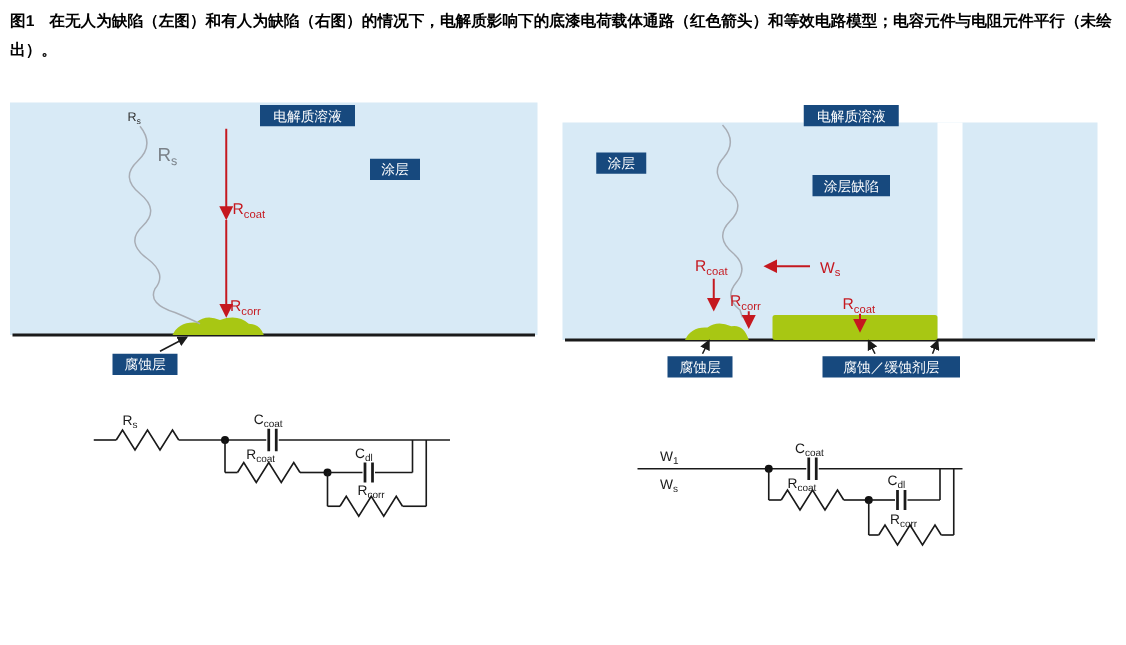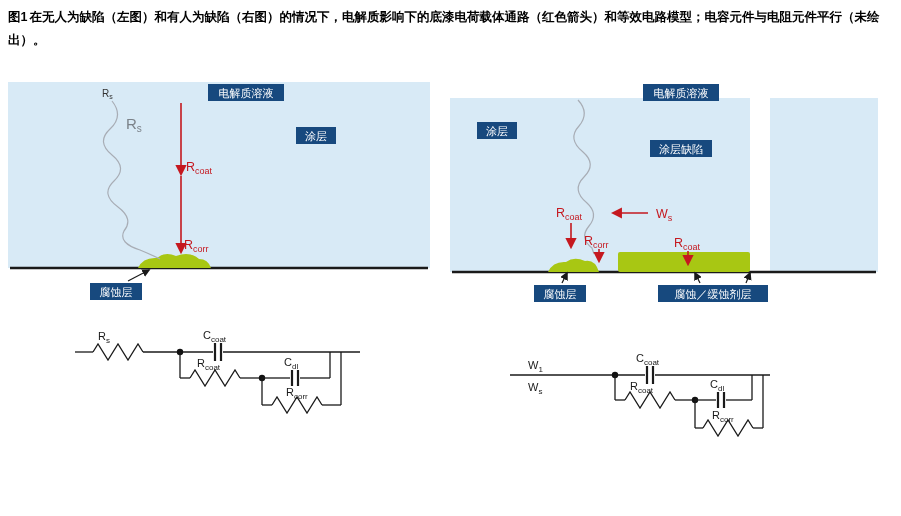--- a/index.html
+++ b/index.html
@@ -1,20 +1,20 @@
 <!DOCTYPE html>
 <html><head>
 <meta charset="utf-8">
 <style>
   html,body{margin:0;padding:0;background:#ffffff;width:901px;height:516px;overflow:hidden;}
   .page{position:relative;width:901px;height:516px;background:#fff;}
   .caption{position:absolute;left:8px;top:6px;width:888px;
            font-family:"Liberation Sans",sans-serif;font-weight:bold;
            font-size:12.5px;line-height:1.8;color:#000;}
-  .fig-label{margin-right:2px;}
+  .fig-label{margin-right:12px;}
   svg{position:absolute;left:0;top:0;}
   text{font-family:"Liberation Sans",sans-serif;}
   .wire{stroke:#1a1a1a;stroke-width:1.3;fill:none;}
   .wire-thick{stroke:#1a1a1a;stroke-width:2.4;fill:none;}
   .cap{stroke:#1a1a1a;stroke-width:2.2;fill:none;}
   .node{fill:#111;stroke:none;}
   .squiggle{fill:none;stroke-width:1.2;}
   .redline{fill:none;stroke-width:1.6;}
   .blkline{stroke:#1a1a1a;stroke-width:1.2;fill:none;}
   .badge-text{font-size:11px;}

